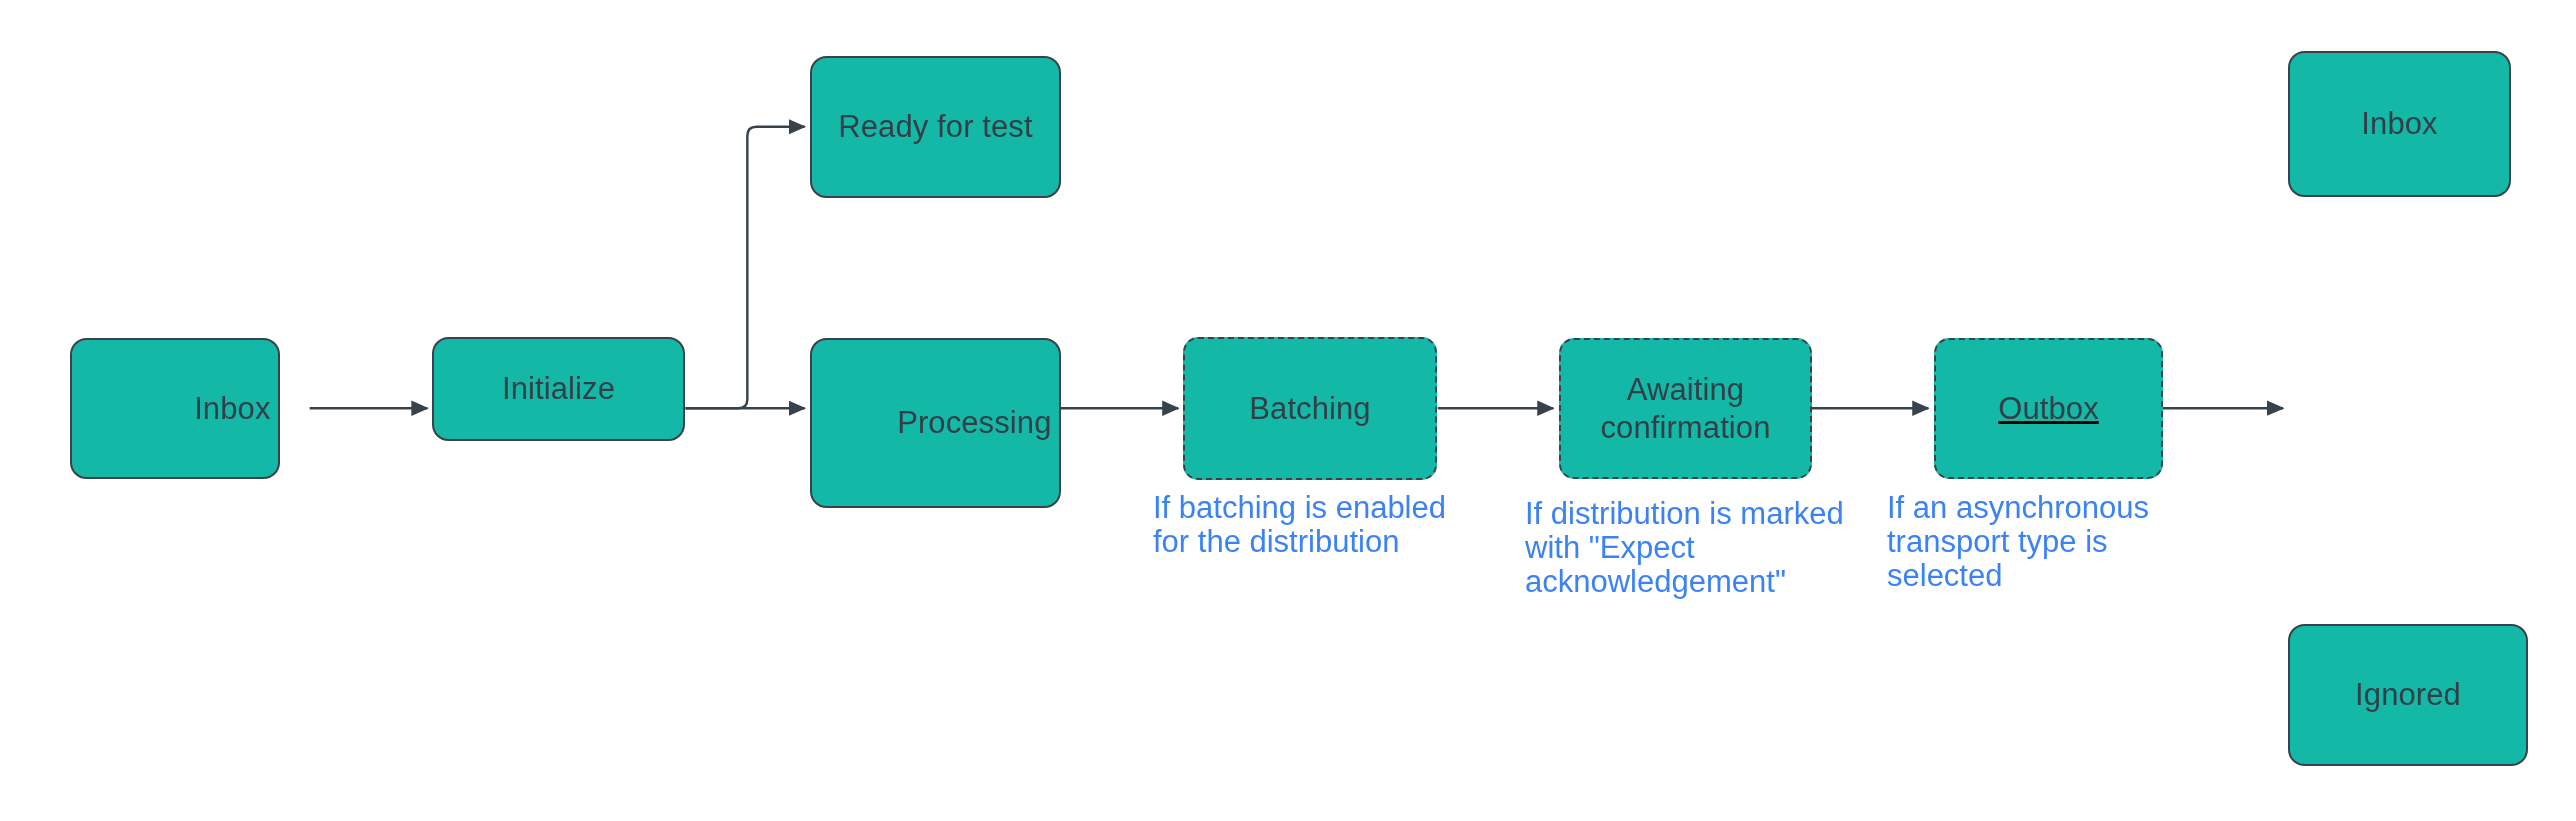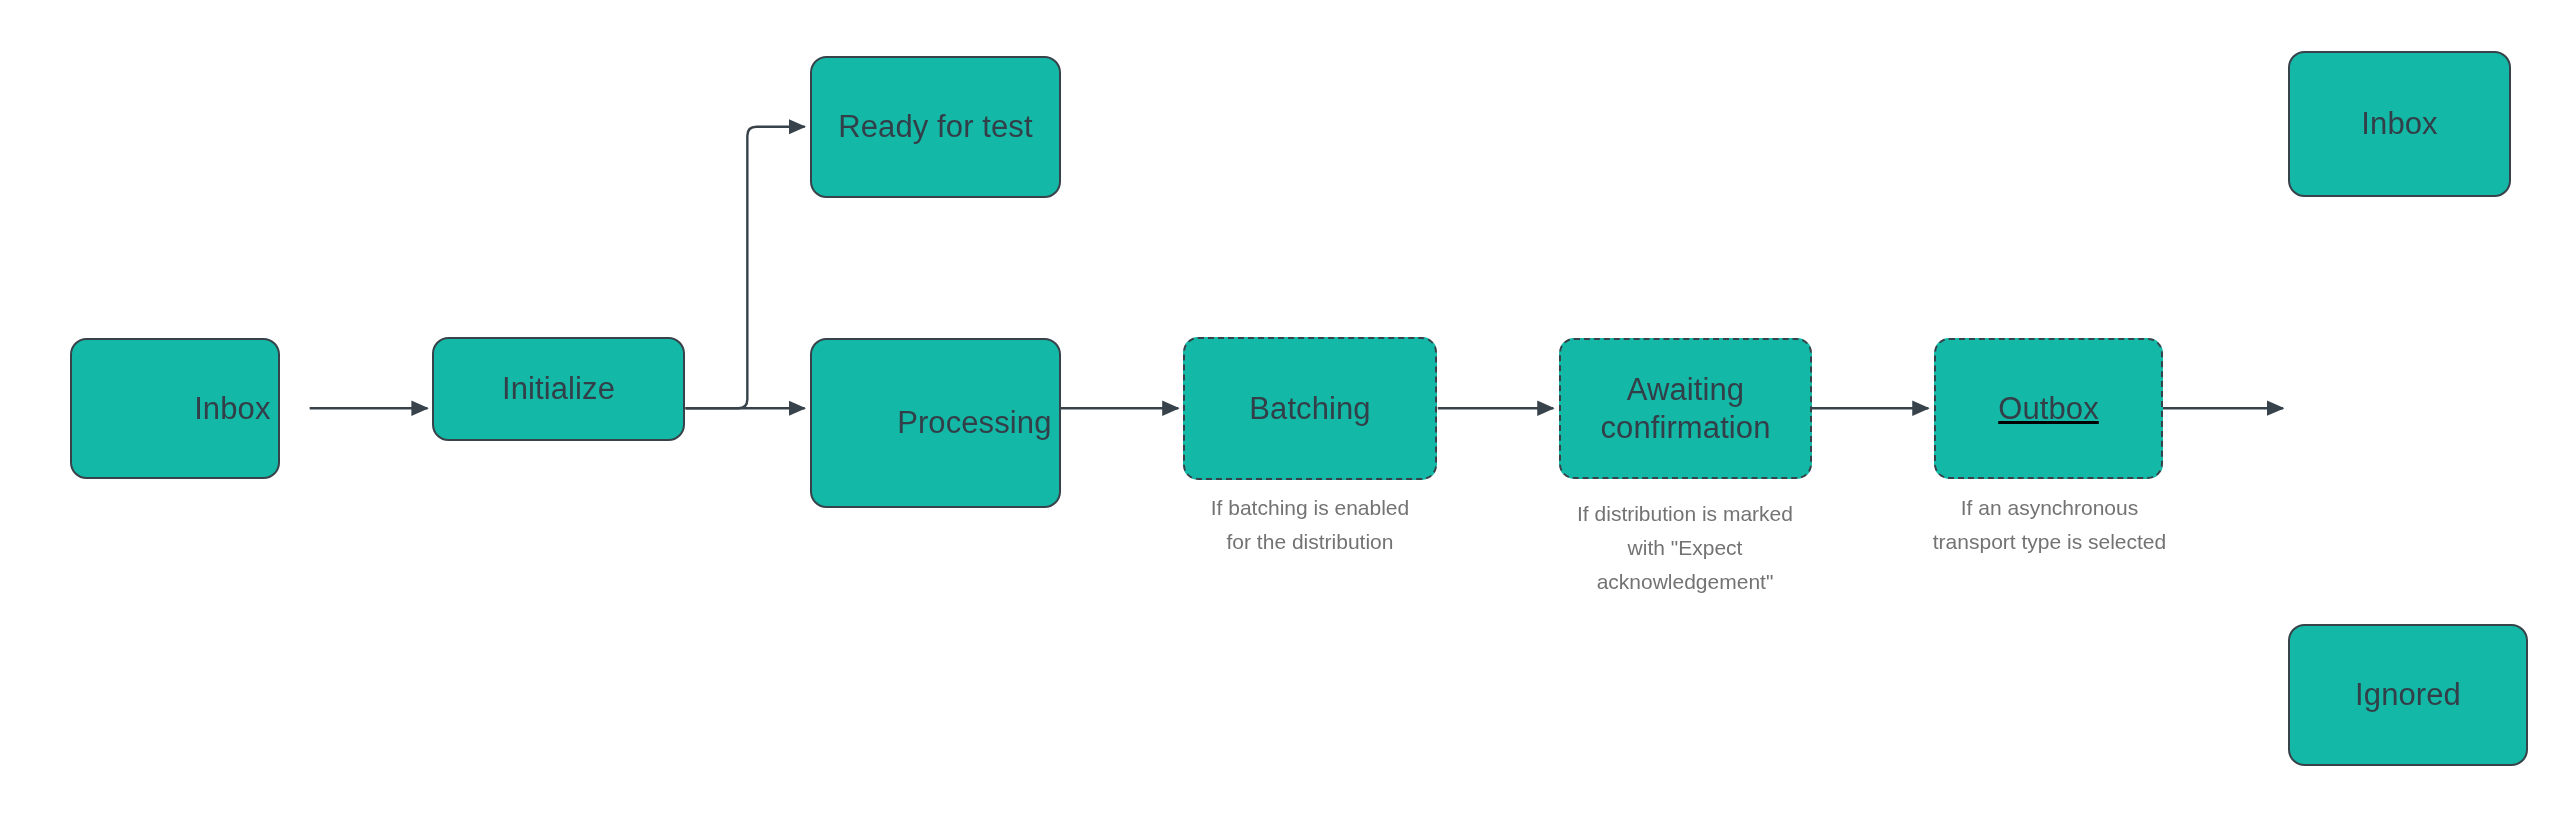--- a/index.html
+++ b/index.html
@@ -56,24 +56,24 @@
     color: #333F48;
     letter-spacing: 0.1px;
     padding: 0 7.5px;
     white-space: pre-line;
   }
 
   
   .caption {
     position: absolute;
     z-index: 2;
-    text-align: center;
-    font-size: 21px;
+    text-align: left;
+    font-size: 31px;
     line-height: 34px;
-    color: #737373;
+    color: #3b82f6;
     white-space: pre-line;
   }
 </style>
 </head>
 <body>
 
 <div id="canvas">
 
   <svg id="connectors" viewBox="0 0 3413 1088" width="2576" height="821" xmlns="http://www.w3.org/2000/svg">
     <defs>

